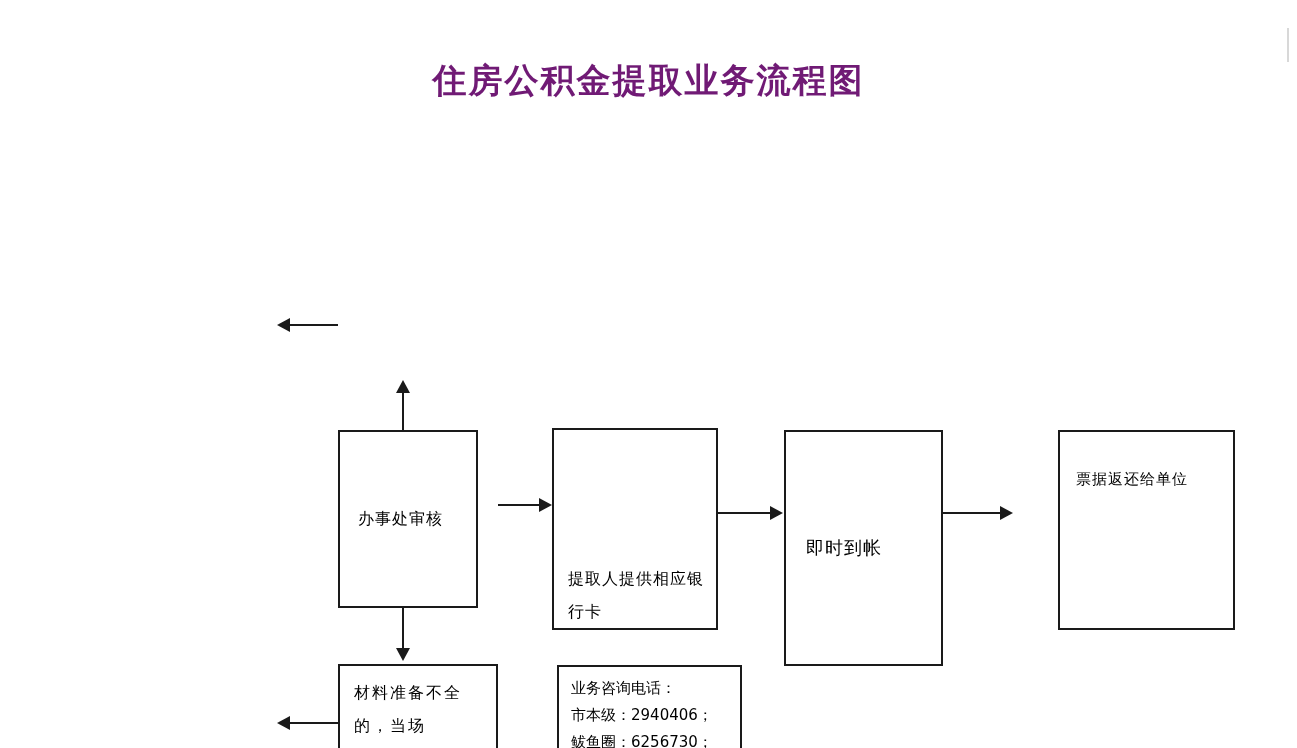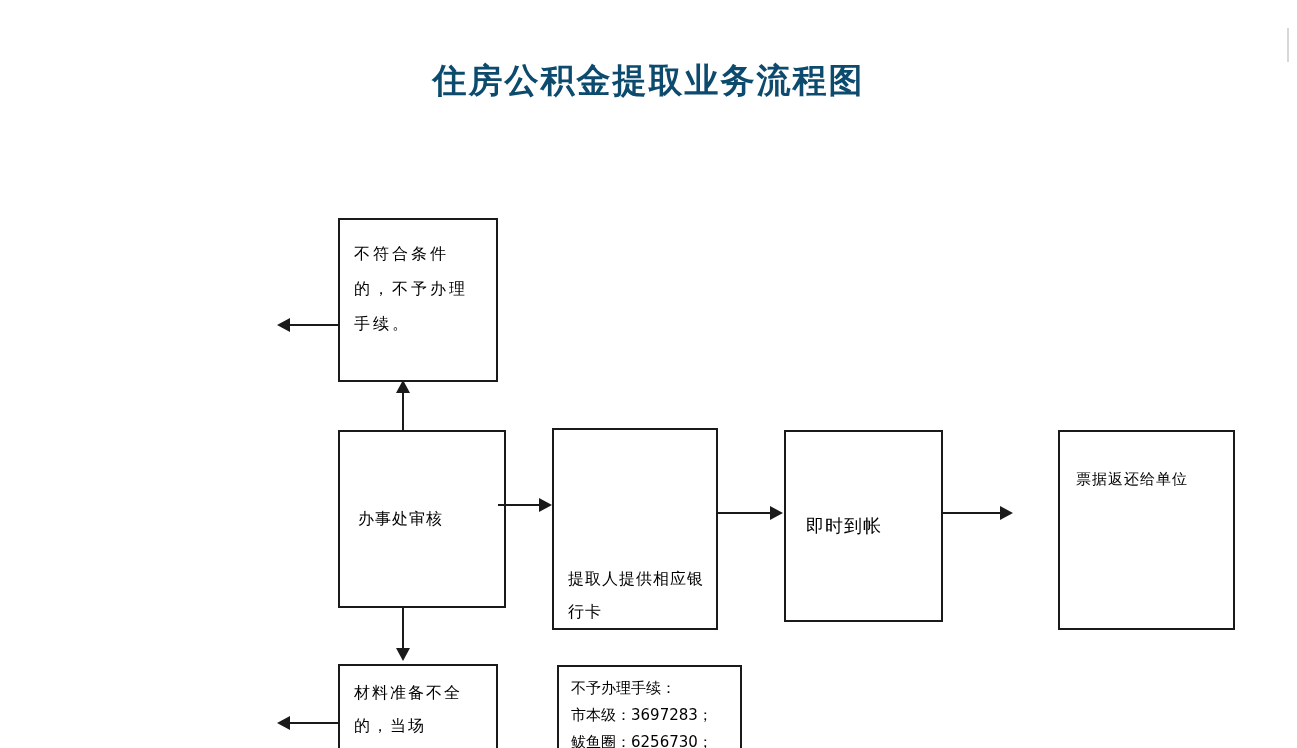--- a/index.html
+++ b/index.html
@@ -22,21 +22,21 @@
   
   .title {
     position: absolute;
     left: 0;
     top: 58px;
     width: 1297px;
     text-align: center;
     font-size: 34px;
     font-weight: bold;
     letter-spacing: 2px;
-    color: #0c4a6e;
+    color: #701a75;
     font-family: "DejaVu Sans", "Liberation Sans", sans-serif;
   }
 
   
   .box {
     position: absolute;
     box-sizing: border-box;
     border: 2px solid #1a1a1a;
     background: #ffffff;
     color: #000000;
@@ -78,21 +78,21 @@
     font-size: 16px;
     line-height: 35px;
     letter-spacing: 3px;
     text-align: left;
   }
 
   
   #box-review {
     left: 338px;
     top: 430px;
-    width: 168px;
+    width: 140px;
     height: 178px;
   }
   #box-review .txt {
     padding: 0 10px 0 18px;
     font-size: 16px;
     letter-spacing: 1px;
     text-align: left;
   }
 
   
@@ -109,21 +109,21 @@
     line-height: 33px;
     letter-spacing: 1px;
     text-align: left;
   }
 
   
   #box-instant {
     left: 784px;
     top: 430px;
     width: 159px;
-    height: 192px;
+    height: 236px;
   }
   #box-instant .txt {
     padding: 0 8px 0 20px;
     font-size: 18px;
     letter-spacing: 1px;
     text-align: left;
   }
 
   
   #box-receipt {
@@ -216,23 +216,20 @@
 </head>
 <body>
 
 <div id="page">
 
   <div class="title">住房公积金提取业务流程图</div>
 
   <div id="scan-mark"></div>
 
 
-  <div class="box" id="box-reject">
-    <span class="txt">不符合条件的，不予办理手续。</span>
-  </div>
 
   <div class="box" id="box-review">
     <span class="txt">办事处审核</span>
   </div>
 
   <div class="box" id="box-bankcard">
     <span class="txt">提取人提供相应银行卡</span>
   </div>
 
   <div class="box" id="box-instant">
@@ -242,22 +239,22 @@
   <div class="box" id="box-receipt">
     <span class="txt">票据返还给单位</span>
   </div>
 
   <div class="box" id="box-incomplete">
     <span class="txt">材料准备不全的，当场</span>
   </div>
 
   <div class="box" id="box-phones">
     <span class="txt">
-      <span class="phone-line">不予办理手续：</span>
-      <span class="phone-line">市本级：3697283；</span>
+      <span class="phone-line">业务咨询电话：</span>
+      <span class="phone-line">市本级：2940406；</span>
       <span class="phone-line">鲅鱼圈：6256730；</span>
     </span>
   </div>
 
   <div class="conn hline" style="left:290px; top:324px; width:48px;"></div>
   <div class="arrow-left" style="left:277px; top:318px;"></div>
 
   <div class="conn vline" style="left:402px; top:392px; height:38px;"></div>
   <div class="arrow-up" style="left:396px; top:380px;"></div>
 

